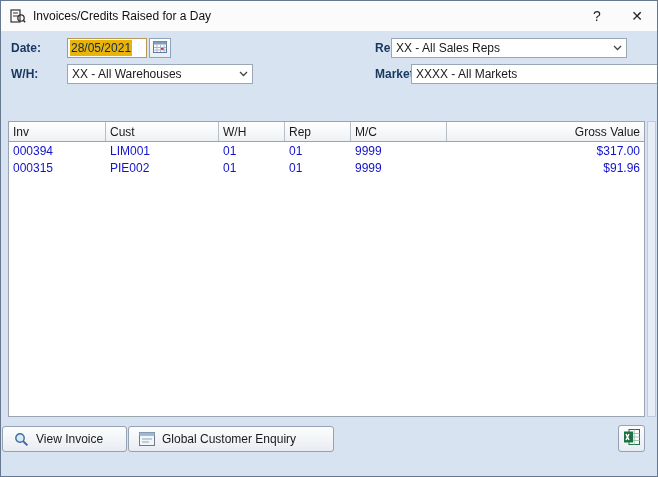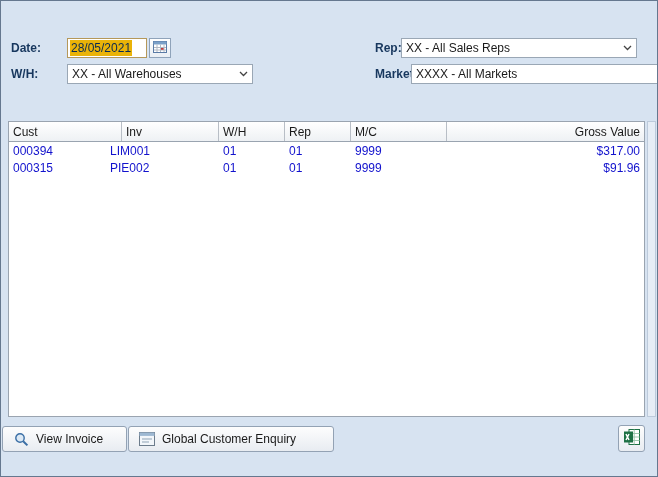--- a/index.html
+++ b/index.html
@@ -159,20 +159,36 @@
     background: linear-gradient(#fdfdfd, #e8ecf1);
     display: flex; align-items: center; justify-content: center;
     padding: 0;
   }
 </style>
 </head>
 <body>
 
 <div class="window">
 
+  <div class="titlebar">
+    <span class="app-icon">
+      <svg width="16" height="16" viewBox="0 0 16 16">
+        <rect x="1" y="2" width="9" height="12" fill="none" stroke="#333" stroke-width="1.2"></rect>
+        <line x1="3" y1="5" x2="8" y2="5" stroke="#333"></line>
+        <line x1="3" y1="8" x2="8" y2="8" stroke="#333"></line>
+        <circle cx="11" cy="10" r="3.2" fill="none" stroke="#333" stroke-width="1.3"></circle>
+        <line x1="13.2" y1="12.2" x2="15.2" y2="14.2" stroke="#333" stroke-width="1.5"></line>
+      </svg>
+    </span>
+    <span class="title-text">Invoices/Credits Raised for a Day</span>
+    <div class="tb-buttons">
+      <button class="tb-btn">?</button>
+      <button class="tb-btn">✕</button>
+    </div>
+  </div>
 
   <span class="f-label" style="left:10px; top:40px;">Date:</span>
   <div class="date-input">
     <span class="sel">28/05/2021</span>
   </div>
   <button class="cal-btn">
     <span>
       <svg width="14" height="13" viewBox="0 0 14 13">
         <rect x="0.5" y="1.5" width="13" height="11" fill="#fff" stroke="#5a7ba6"></rect>
         <rect x="0.5" y="1.5" width="13" height="3" fill="#7aa0c8"></rect>
@@ -180,21 +196,21 @@
         <line x1="7.5" y1="4.5" x2="7.5" y2="12" stroke="#b0b8c4"></line>
         <line x1="11" y1="4.5" x2="11" y2="12" stroke="#b0b8c4"></line>
         <line x1="1" y1="7.5" x2="13" y2="7.5" stroke="#b0b8c4"></line>
         <line x1="1" y1="10" x2="13" y2="10" stroke="#b0b8c4"></line>
         <rect x="8" y="8" width="2.6" height="1.8" fill="#c23b3b"></rect>
       </svg>
     </span>
   </button>
 
   <span class="f-label" style="left:374px; top:40px;">Rep:</span>
-  <div class="combo" style="left:400px; top:37px; width:236px;">
+  <div class="combo" style="left:390px; top:37px; width:236px;">
     <span>XX - All Sales Reps</span>
     <span class="chev">
       <svg width="9" height="6" viewBox="0 0 9 6">
           <polyline points="1,1 4.5,4.5 8,1" fill="none" stroke="#444" stroke-width="1.3"></polyline>
         </svg>
     </span>
   </div>
 
   <span class="f-label" style="left:10px; top:66px;">W/H:</span>
   <div class="combo" style="left:66px; top:63px; width:186px;text-align:center;">
@@ -211,22 +227,22 @@
     <span>XXXX - All Markets</span>
     <span class="chev">
       <svg width="9" height="6" viewBox="0 0 9 6">
           <polyline points="1,1 4.5,4.5 8,1" fill="none" stroke="#444" stroke-width="1.3"></polyline>
         </svg>
     </span>
   </div>
 
   <div class="grid">
     <div class="grid-header">
+      <div class="hcell c-inv">Inv</div>
       <div class="hcell c-cust">Cust</div>
-      <div class="hcell c-inv">Inv</div>
       <div class="hcell c-wh">W/H</div>
       <div class="hcell c-rep">Rep</div>
       <div class="hcell c-mc">M/C</div>
       <div class="hcell c-gross" style="justify-content:flex-end;">Gross Value</div>
     </div>
     <div class="grid-body">
       <div class="grid-row">
         <div class="cell c-inv">000394</div>
         <div class="cell c-cust">LIM001</div>
         <div class="cell c-wh">01</div>

